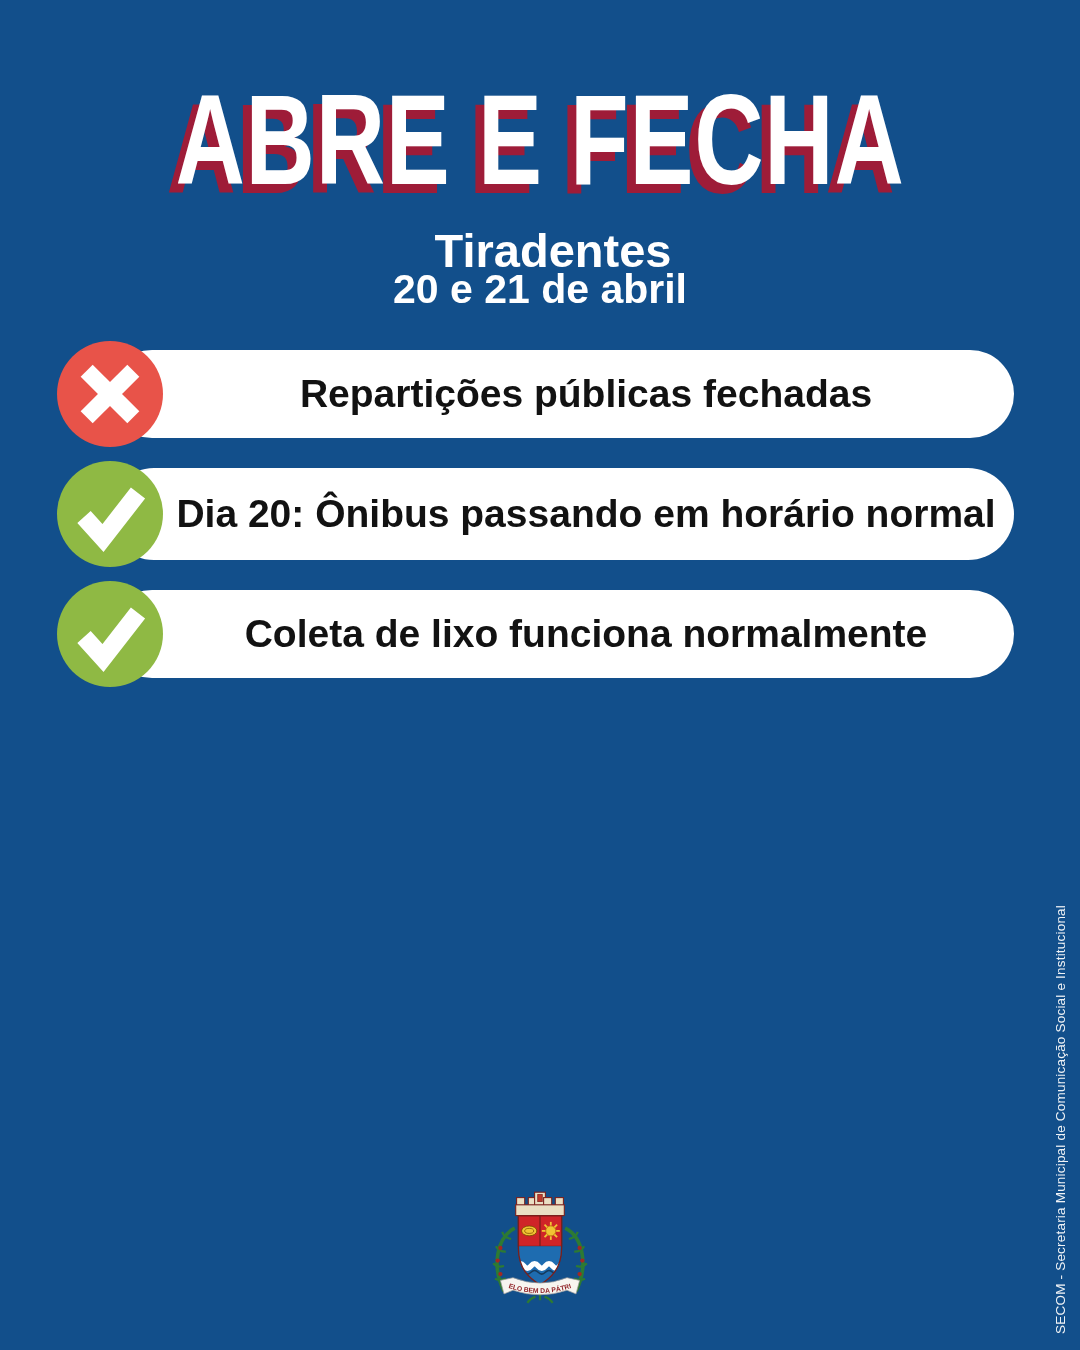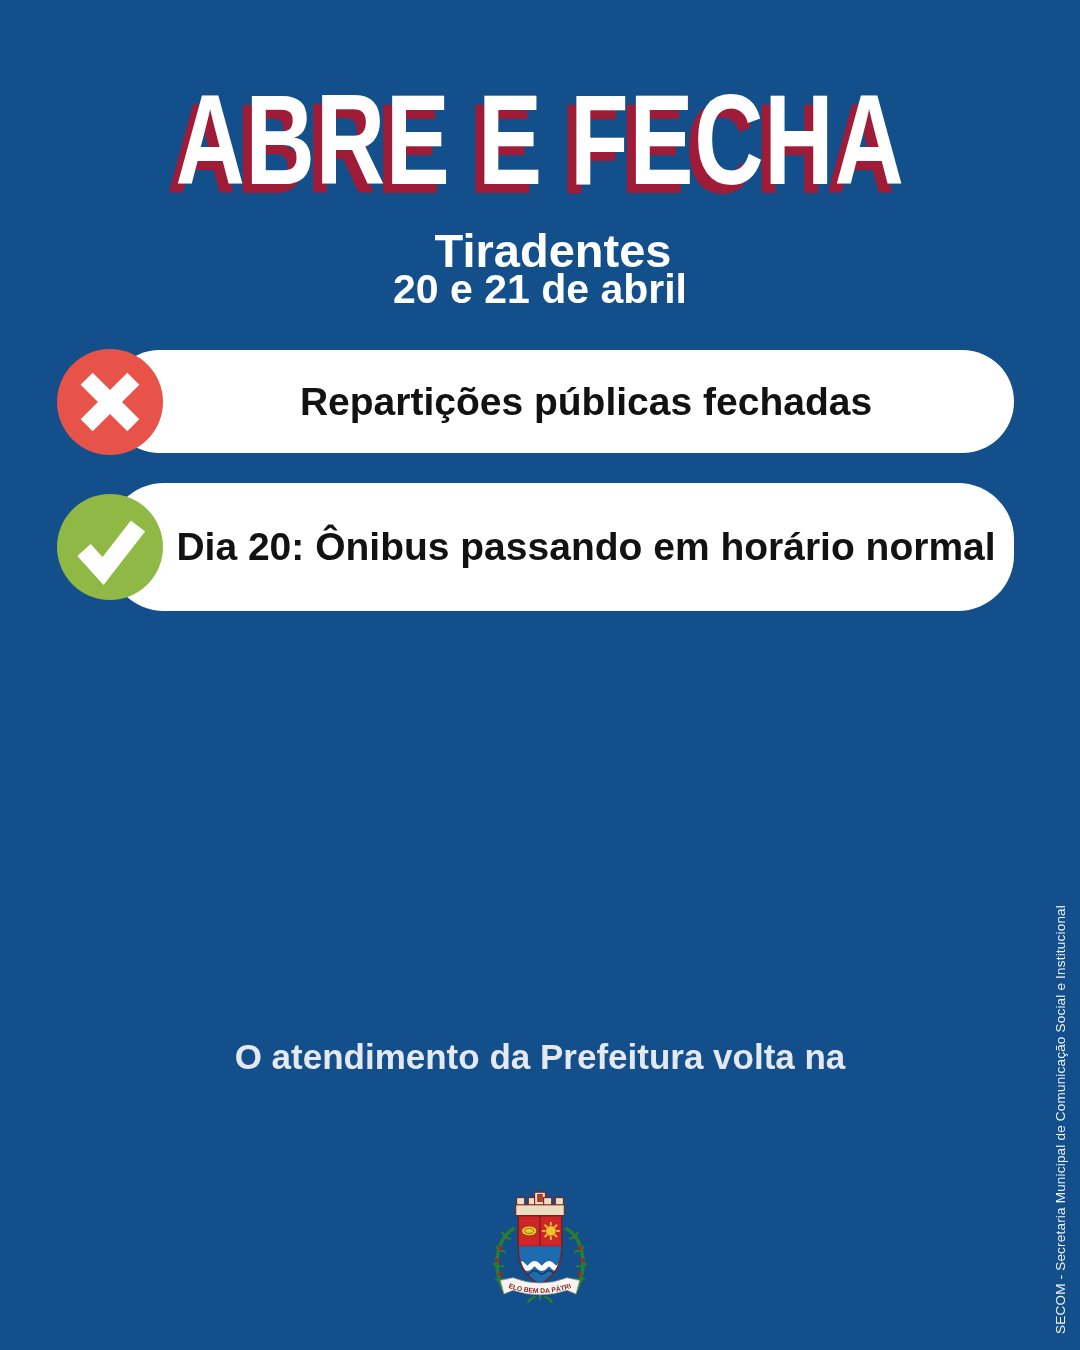--- a/index.html
+++ b/index.html
@@ -21,25 +21,25 @@
     text-align:center;color:#FFFFFF;font-size:47px;font-weight:800;
   }
   .dateline{
     position:absolute;top:266px;left:0;width:100%;margin:0;
     text-align:center;color:#FFFFFF;font-size:41px;font-weight:800;
   }
   
   .items{position:absolute;top:350px;left:66px;right:66px;}
   .item{position:relative;margin-bottom:30px;}
   .pill{
-    margin-left:42px;height:103px;background:#FFFFFF;border-radius:56px;
+    margin-left:42px;height:88px;background:#FFFFFF;border-radius:56px;
     display:flex;flex-direction:column;justify-content:center;align-items:center;
     text-align:center;padding:0 46px 0 96px;box-sizing:border-box;
   }
-  .item.tall .pill{height:128px;}
+  .item.tall .pill{height:92px;}
   .pill-line{
     font-size:39px;font-weight:800;color:#121212;line-height:1.22;white-space:nowrap;
   }
   .badge{
     position:absolute;left:-9px;top:50%;transform:translateY(-50%);
     width:106px;height:106px;border-radius:50%;z-index:2;
   }
   .badge.x{background:#E85349;}
   .badge.check{background:#8FB944;}
   .xbar{position:absolute;left:50%;top:50%;width:66px;height:17px;background:#FFFFFF;}
@@ -94,25 +94,34 @@
           <polyline points="27,56 46,77 81,32" fill="none" stroke="#FFFFFF" stroke-width="18"></polyline>
         </svg>
     </div>
     <div class="pill">
       <div class="pill-line">Dia 20: Ônibus passando em horário normal</div>
     </div>
   </div>
 
 
 
+  <div class="item">
+    <div class="badge check">
+      <svg viewBox="0 0 106 106">
+          <polyline points="27,56 46,77 81,32" fill="none" stroke="#FFFFFF" stroke-width="18"></polyline>
+        </svg>
+    </div>
+    <div class="pill">
+      <div class="pill-line">Coleta de lixo funciona normalmente</div>
+    </div>
+  </div>
 
 </div>
 
 <div class="note">
-  <div>O atendimento da Prefeitura volta na</div>
 </div>
 
 <div class="logo-row">
   <div class="crest">
     <svg viewBox="0 0 120 140">
 
       <g stroke="#2D7A33" fill="none">
         <path d="M32,48 C12,58 6,90 20,118" stroke-width="4"></path>
         <path d="M88,48 C108,58 114,90 100,118" stroke-width="4"></path>
         <path d="M28,60 q-8,-2 -10,-8 M22,74 q-8,0 -11,-6 M20,90 q-8,2 -12,-3 M22,104 q-7,3 -12,0" stroke-width="2.5"></path>

